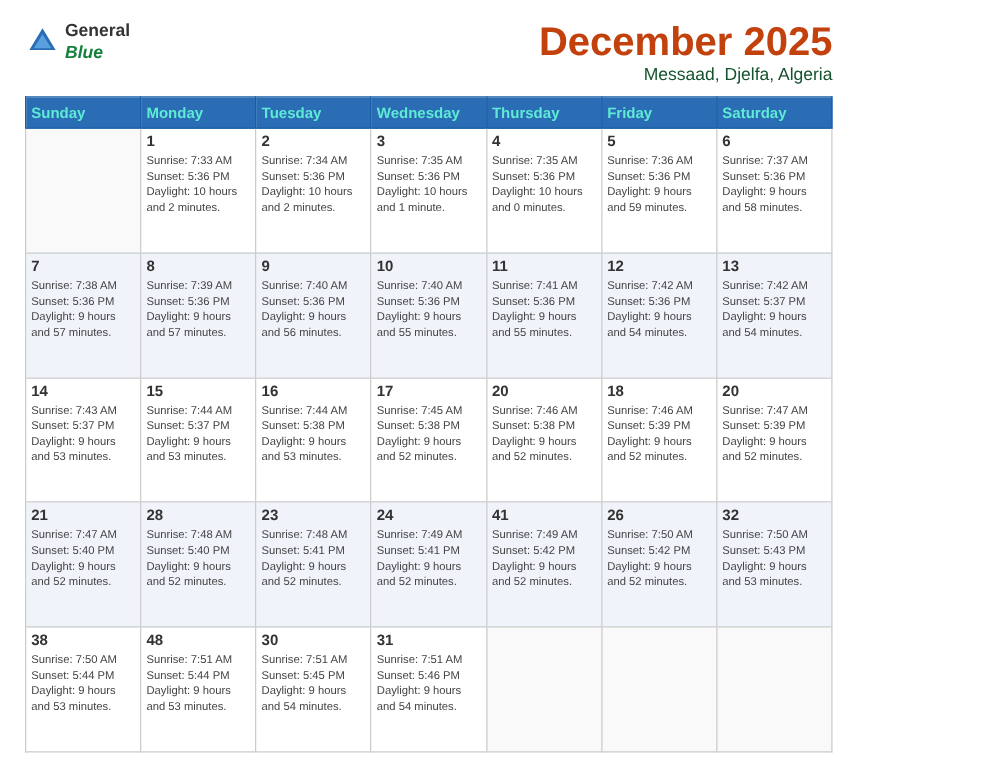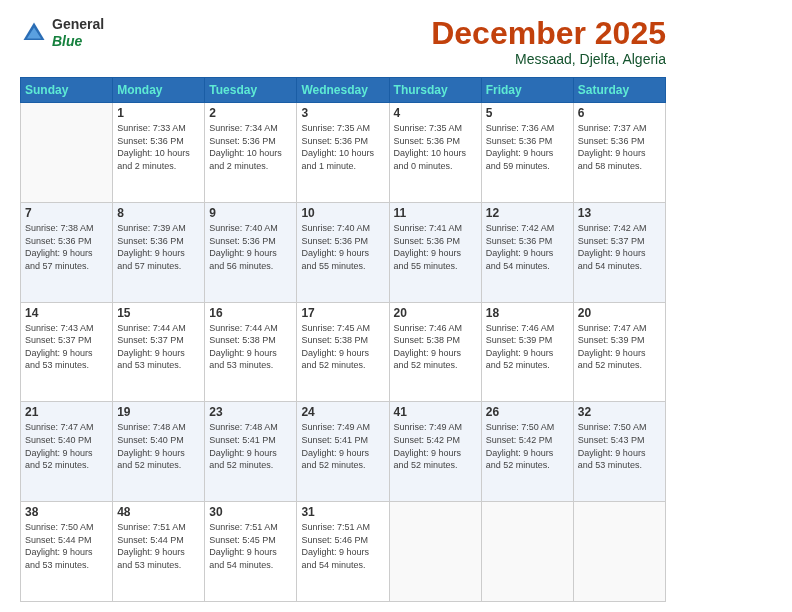--- a/index.html
+++ b/index.html
@@ -215,21 +215,21 @@
             <div class="day-num">20</div>
             <div class="day-info">Sunrise: 7:47 AM<br>Sunset: 5:39 PM<br>Daylight: 9 hours and 52 minutes.</div>
           </td>
         </tr>
         <tr class="alt-row">
           <td>
             <div class="day-num">21</div>
             <div class="day-info">Sunrise: 7:47 AM<br>Sunset: 5:40 PM<br>Daylight: 9 hours and 52 minutes.</div>
           </td>
           <td>
-            <div class="day-num">19</div>
+            <div class="day-num">28</div>
             <div class="day-info">Sunrise: 7:48 AM<br>Sunset: 5:40 PM<br>Daylight: 9 hours and 52 minutes.</div>
           </td>
           <td>
             <div class="day-num">23</div>
             <div class="day-info">Sunrise: 7:48 AM<br>Sunset: 5:41 PM<br>Daylight: 9 hours and 52 minutes.</div>
           </td>
           <td>
             <div class="day-num">24</div>
             <div class="day-info">Sunrise: 7:49 AM<br>Sunset: 5:41 PM<br>Daylight: 9 hours and 52 minutes.</div>
           </td>

